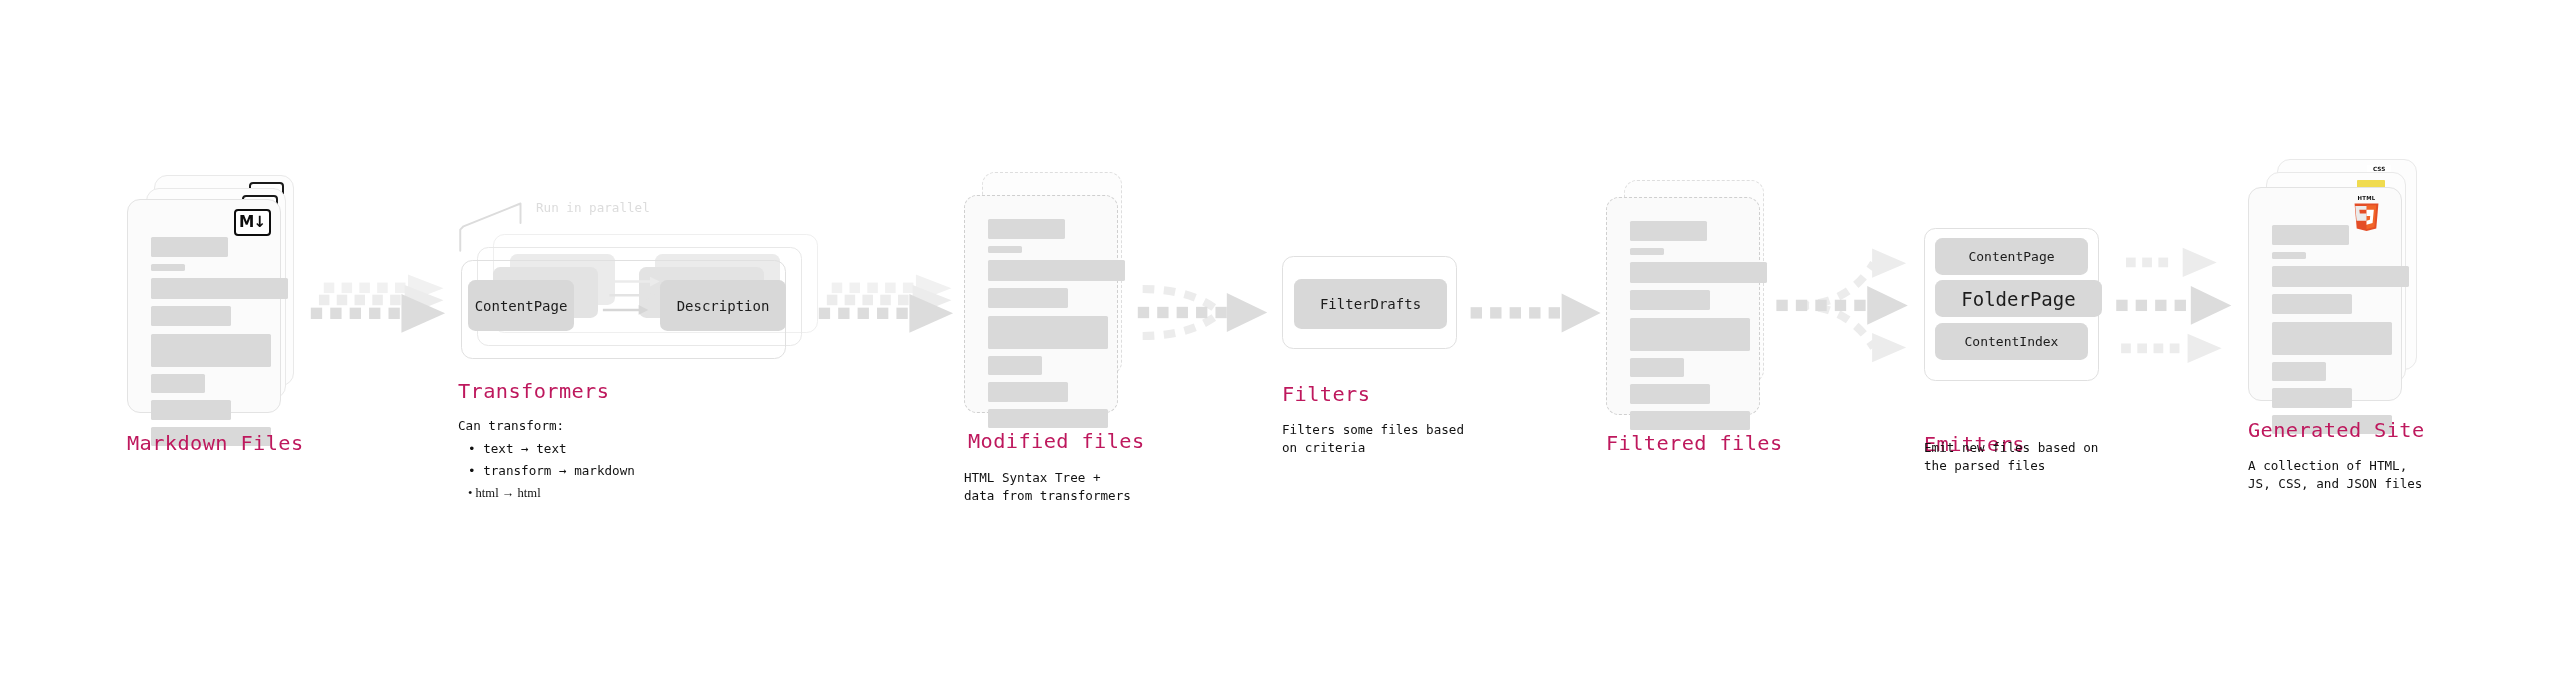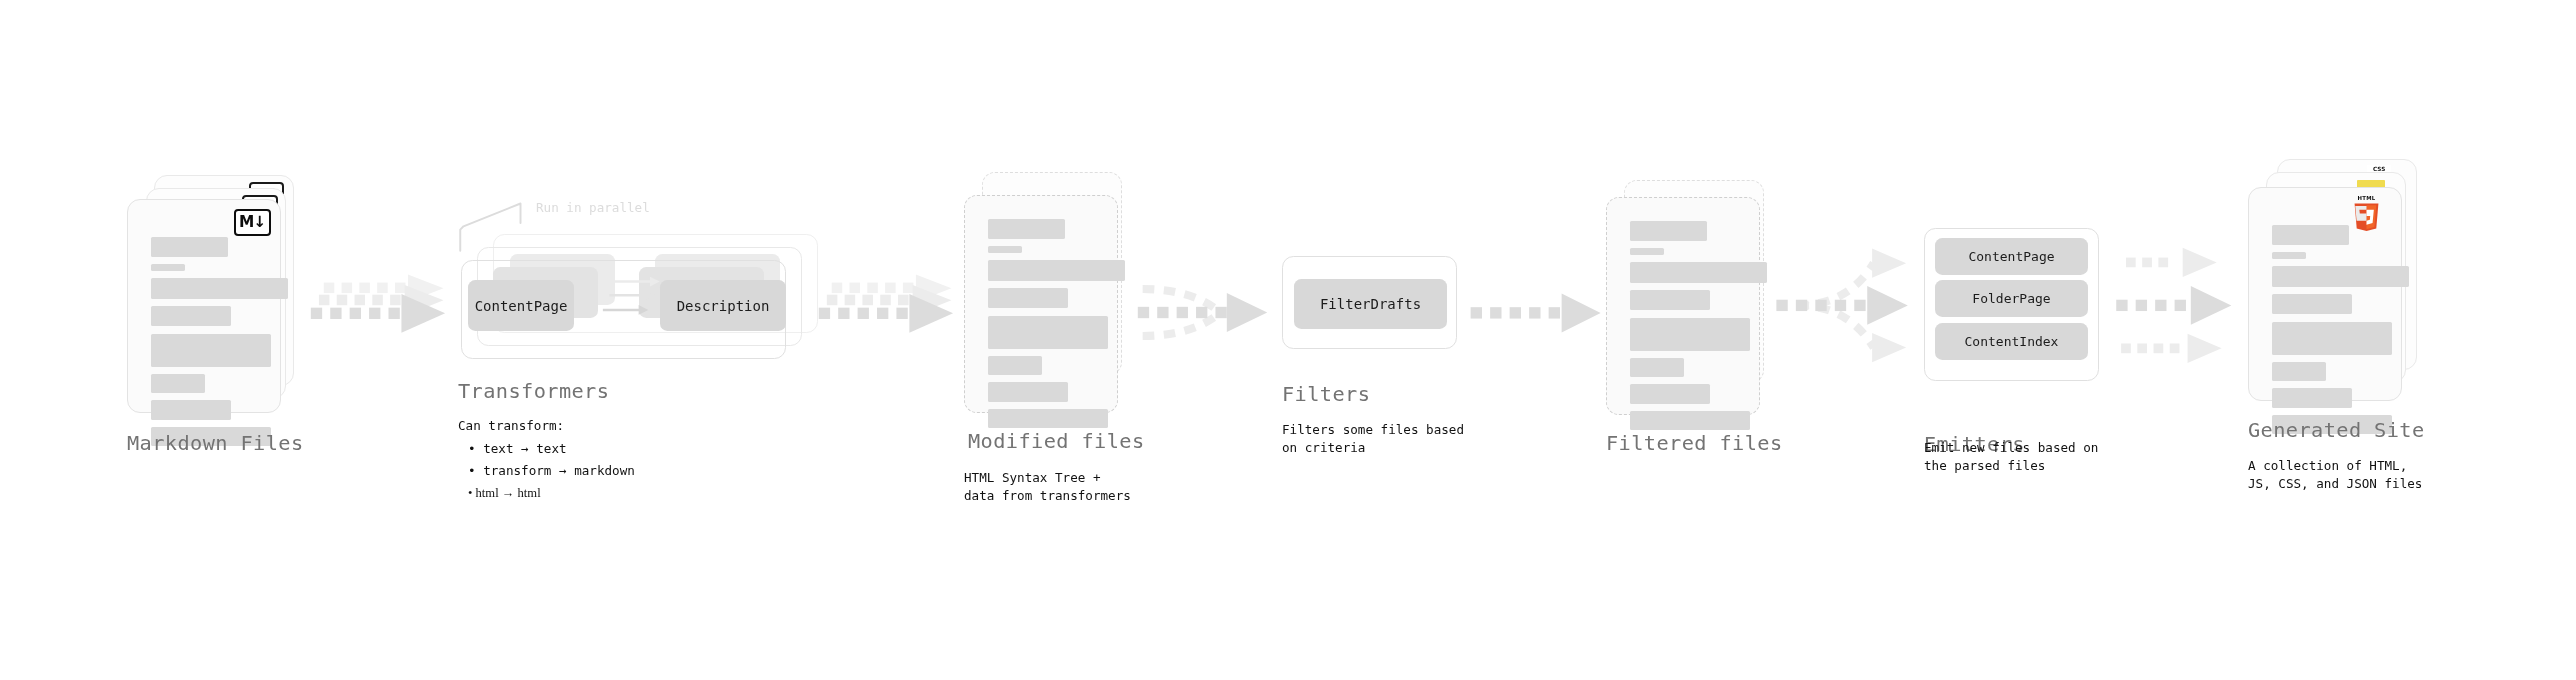--- a/index.html
+++ b/index.html
@@ -73,21 +73,21 @@
     box-sizing:border-box;
   }
   .pill.f1{background:#ebebeb;color:transparent;}
   .pill.f2{background:#e3e3e3;color:transparent;}
 
   
   .title{
     position:absolute;
     font-size:20.3px;
     letter-spacing:0.4px;
-    color:#737373;
+    color:#be185d;
     white-space:nowrap;
   }
   .sub{
     position:absolute;
     font-size:12.6px;
     line-height:18px;
     color:#111111;
     white-space:pre;
   }
   .ghostlabel{
@@ -330,21 +330,21 @@
           <rect x="72" y="81" width="14" height="14"></rect>
         <rect x="96" y="81" width="14" height="14"></rect>
       </g>
       <path d="M112 64 L162 88 L112 112 Z" fill="#dcdcdc"></path>
     </svg>
   </div>
 
   <div class="node">
     <div class="groupbox" style="left:1924px;top:228px;width:175px;height:153px;background:#ffffff;"></div>
     <div class="pill" style="left:1935px;top:238px;width:153px;height:37px;font-size:13px;">ContentPage</div>
-    <div class="pill" style="left:1935px;top:280px;width:153px;height:37px;font-size:13px;">FolderPage</div>
+    <div class="pill" style="left:1935px;top:280px;width:167px;height:37px;font-size:19px;">FolderPage</div>
     <div class="pill" style="left:1935px;top:323px;width:153px;height:37px;font-size:13px;">ContentIndex</div>
 
     <div class="title" style="left:1924px;top:401px;margin-top:31px;">Emitters</div>
     <div class="sub" style="left:1924px;top:439px;">Emit new files based on
 the parsed files</div>
   </div>
 
   <div class="node" style="left:2113px;top:234px;">
     <svg width="154" height="146" viewBox="0 0 190 180">
       <g fill="#ececec">

